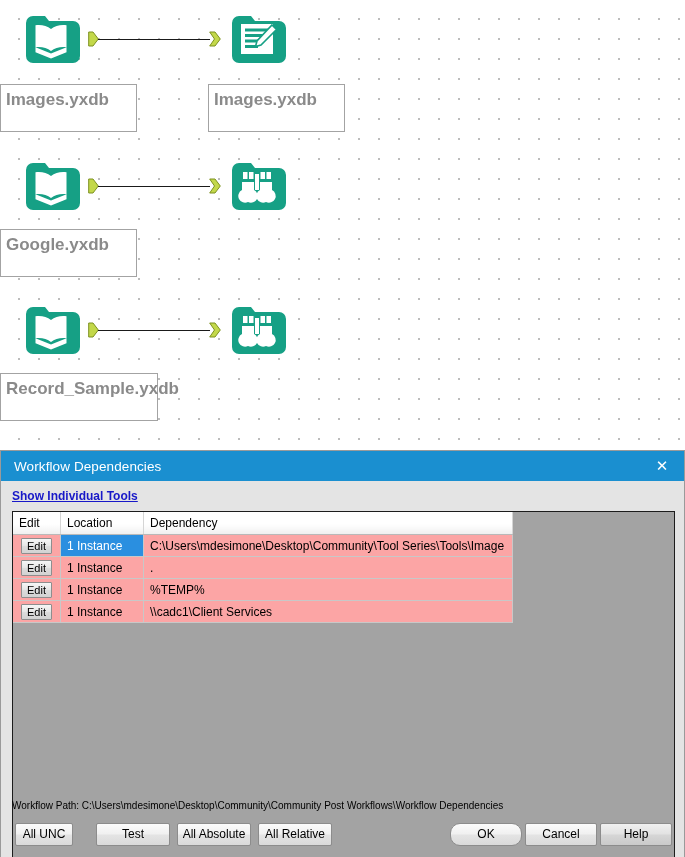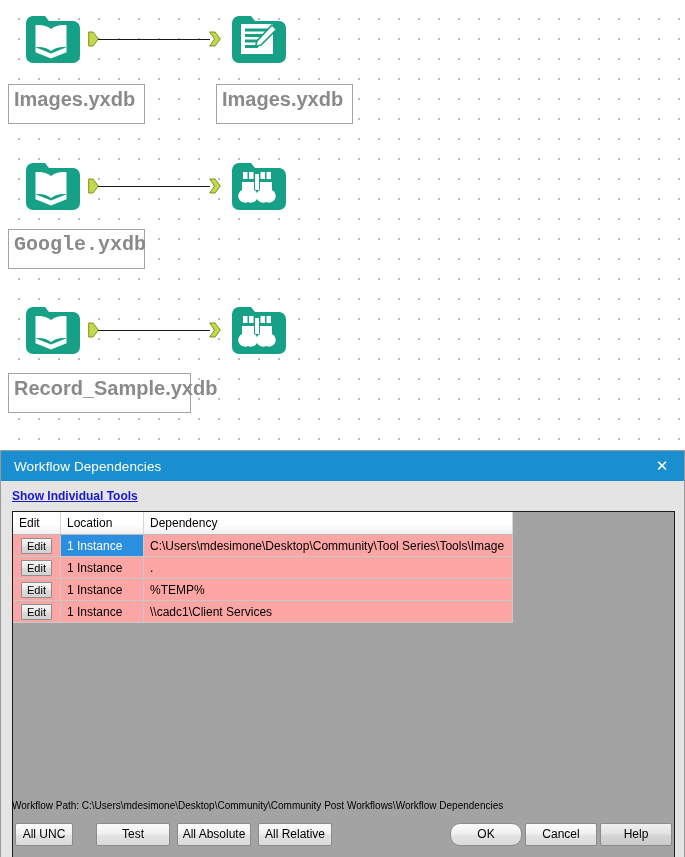--- a/index.html
+++ b/index.html
@@ -46,27 +46,26 @@
     height: 0;
     border-top: 1.3px solid #1a1a1a;
   }
 
   .label-box {
     position: absolute;
     border: 1px solid #a3a3a3;
     background: #ffffff;
     color: #8a8a8a;
     font-weight: bold;
-    font-size: 20px;
+    font-size: 17px;
     line-height: 23px;
-    padding: 3px 5px 12px 5px;
+    padding: 3px 5px 20px 5px;
     font-family: "Liberation Sans", sans-serif;
     white-space: pre-wrap;
     box-sizing: border-box;
-    margin-left: 8px;
   }
 
   
   #dialog {
     position: absolute;
     left: 0;
     top: 450px;
     width: 685px;
     height: 407px;
     background: #e4e4e4;
@@ -281,21 +280,21 @@
         <rect x="32.5" y="16" width="4.5" height="7" fill="#ffffff"></rect>
         <rect x="38.5" y="16" width="4.5" height="7" fill="#ffffff"></rect>
         <rect x="27" y="18" width="4" height="16" fill="#ffffff"></rect>
         <path d="M14 26 h12 v8 a6 6 0 0 1 -6 12 a6 6 0 0 1 -6 -12 z" fill="#ffffff"></path>
         <path d="M32 26 h12 v8 a6 6 0 0 1 -6 12 a6 6 0 0 1 -6 -12 z" fill="#ffffff"></path>
         <circle cx="20" cy="39" r="5.5" fill="#ffffff"></circle>
         <circle cx="38" cy="39" r="5.5" fill="#ffffff"></circle>
       </svg>
     </span>
   </div>
-  <div class="label-box" style="left:0px; top:229px; width:137px;font-family:Liberation Mono, monospace;">Google.yxdb</div>
+  <div class="label-box" style="left:0px; top:229px; width:137px;">Google.yxdb</div>
 
   <div class="tool" style="left:22px; top:300px;">
     <span>
       <svg viewBox="0 0 58 58">
         <path d="M4 14 a7 7 0 0 1 7-7 h12 l4 5 h24 a7 7 0 0 1 7 7 v28 a7 7 0 0 1 -7 7 h-40 a7 7 0 0 1 -7 -7 z" fill="#16a085"></path>
         <path d="M29 20 C25 16.5 19 15.5 13.5 16.2 v22 C19 37.5 25 38.5 29 42 Z" fill="#ffffff"></path>
         <path d="M29 20 C33 16.5 39 15.5 44.5 16.2 v22 C39 37.5 33 38.5 29 42 Z" fill="#ffffff"></path>
         <path d="M13.5 38.2 L29 44.5 L44.5 38.2 v5 L29 49.5 L13.5 43.2 Z" fill="#ffffff"></path>
       </svg>
     </span>
@@ -320,21 +319,21 @@
         <rect x="32.5" y="16" width="4.5" height="7" fill="#ffffff"></rect>
         <rect x="38.5" y="16" width="4.5" height="7" fill="#ffffff"></rect>
         <rect x="27" y="18" width="4" height="16" fill="#ffffff"></rect>
         <path d="M14 26 h12 v8 a6 6 0 0 1 -6 12 a6 6 0 0 1 -6 -12 z" fill="#ffffff"></path>
         <path d="M32 26 h12 v8 a6 6 0 0 1 -6 12 a6 6 0 0 1 -6 -12 z" fill="#ffffff"></path>
         <circle cx="20" cy="39" r="5.5" fill="#ffffff"></circle>
         <circle cx="38" cy="39" r="5.5" fill="#ffffff"></circle>
       </svg>
     </span>
   </div>
-  <div class="label-box" style="left:0px; top:373px; width:183px;">Record_Sample.yxdb</div>
+  <div class="label-box" style="left:0px; top:373px; width:158px;">Record_Sample.yxdb</div>
 
 </div>
 
 <div id="dialog">
 
   <div id="titlebar">
     <span class="title">Workflow Dependencies</span>
     <span id="close-btn">✕</span>
   </div>
 

